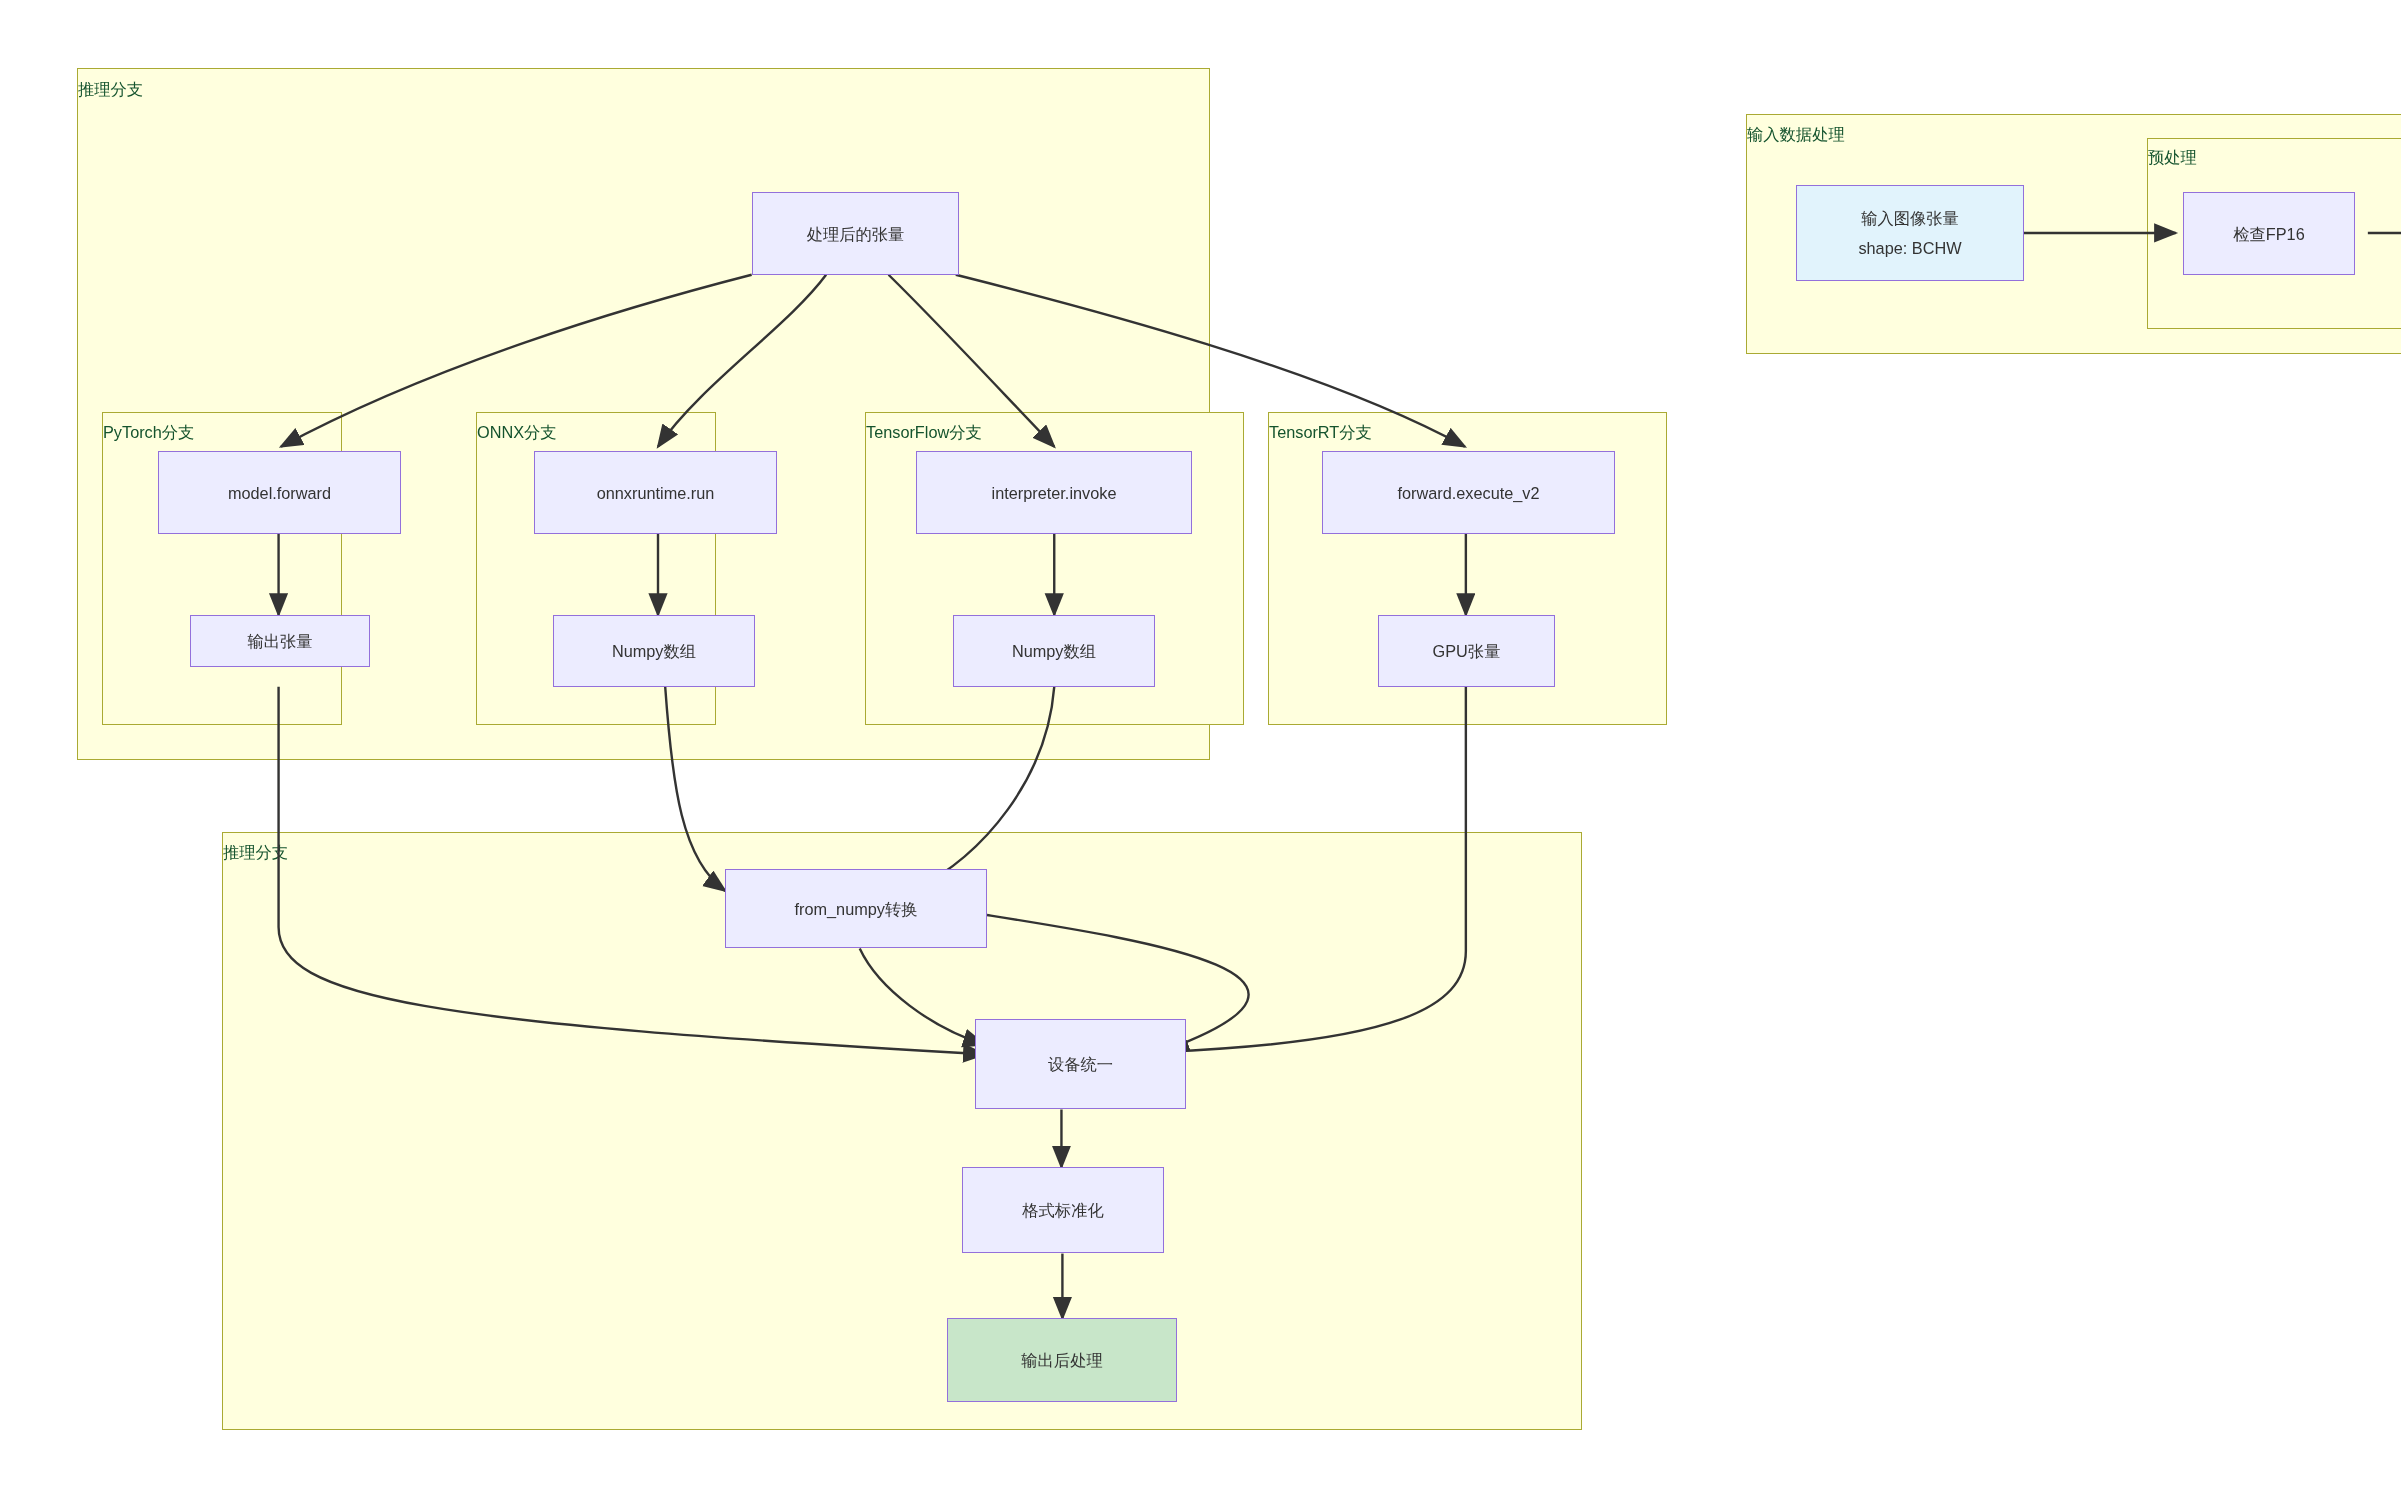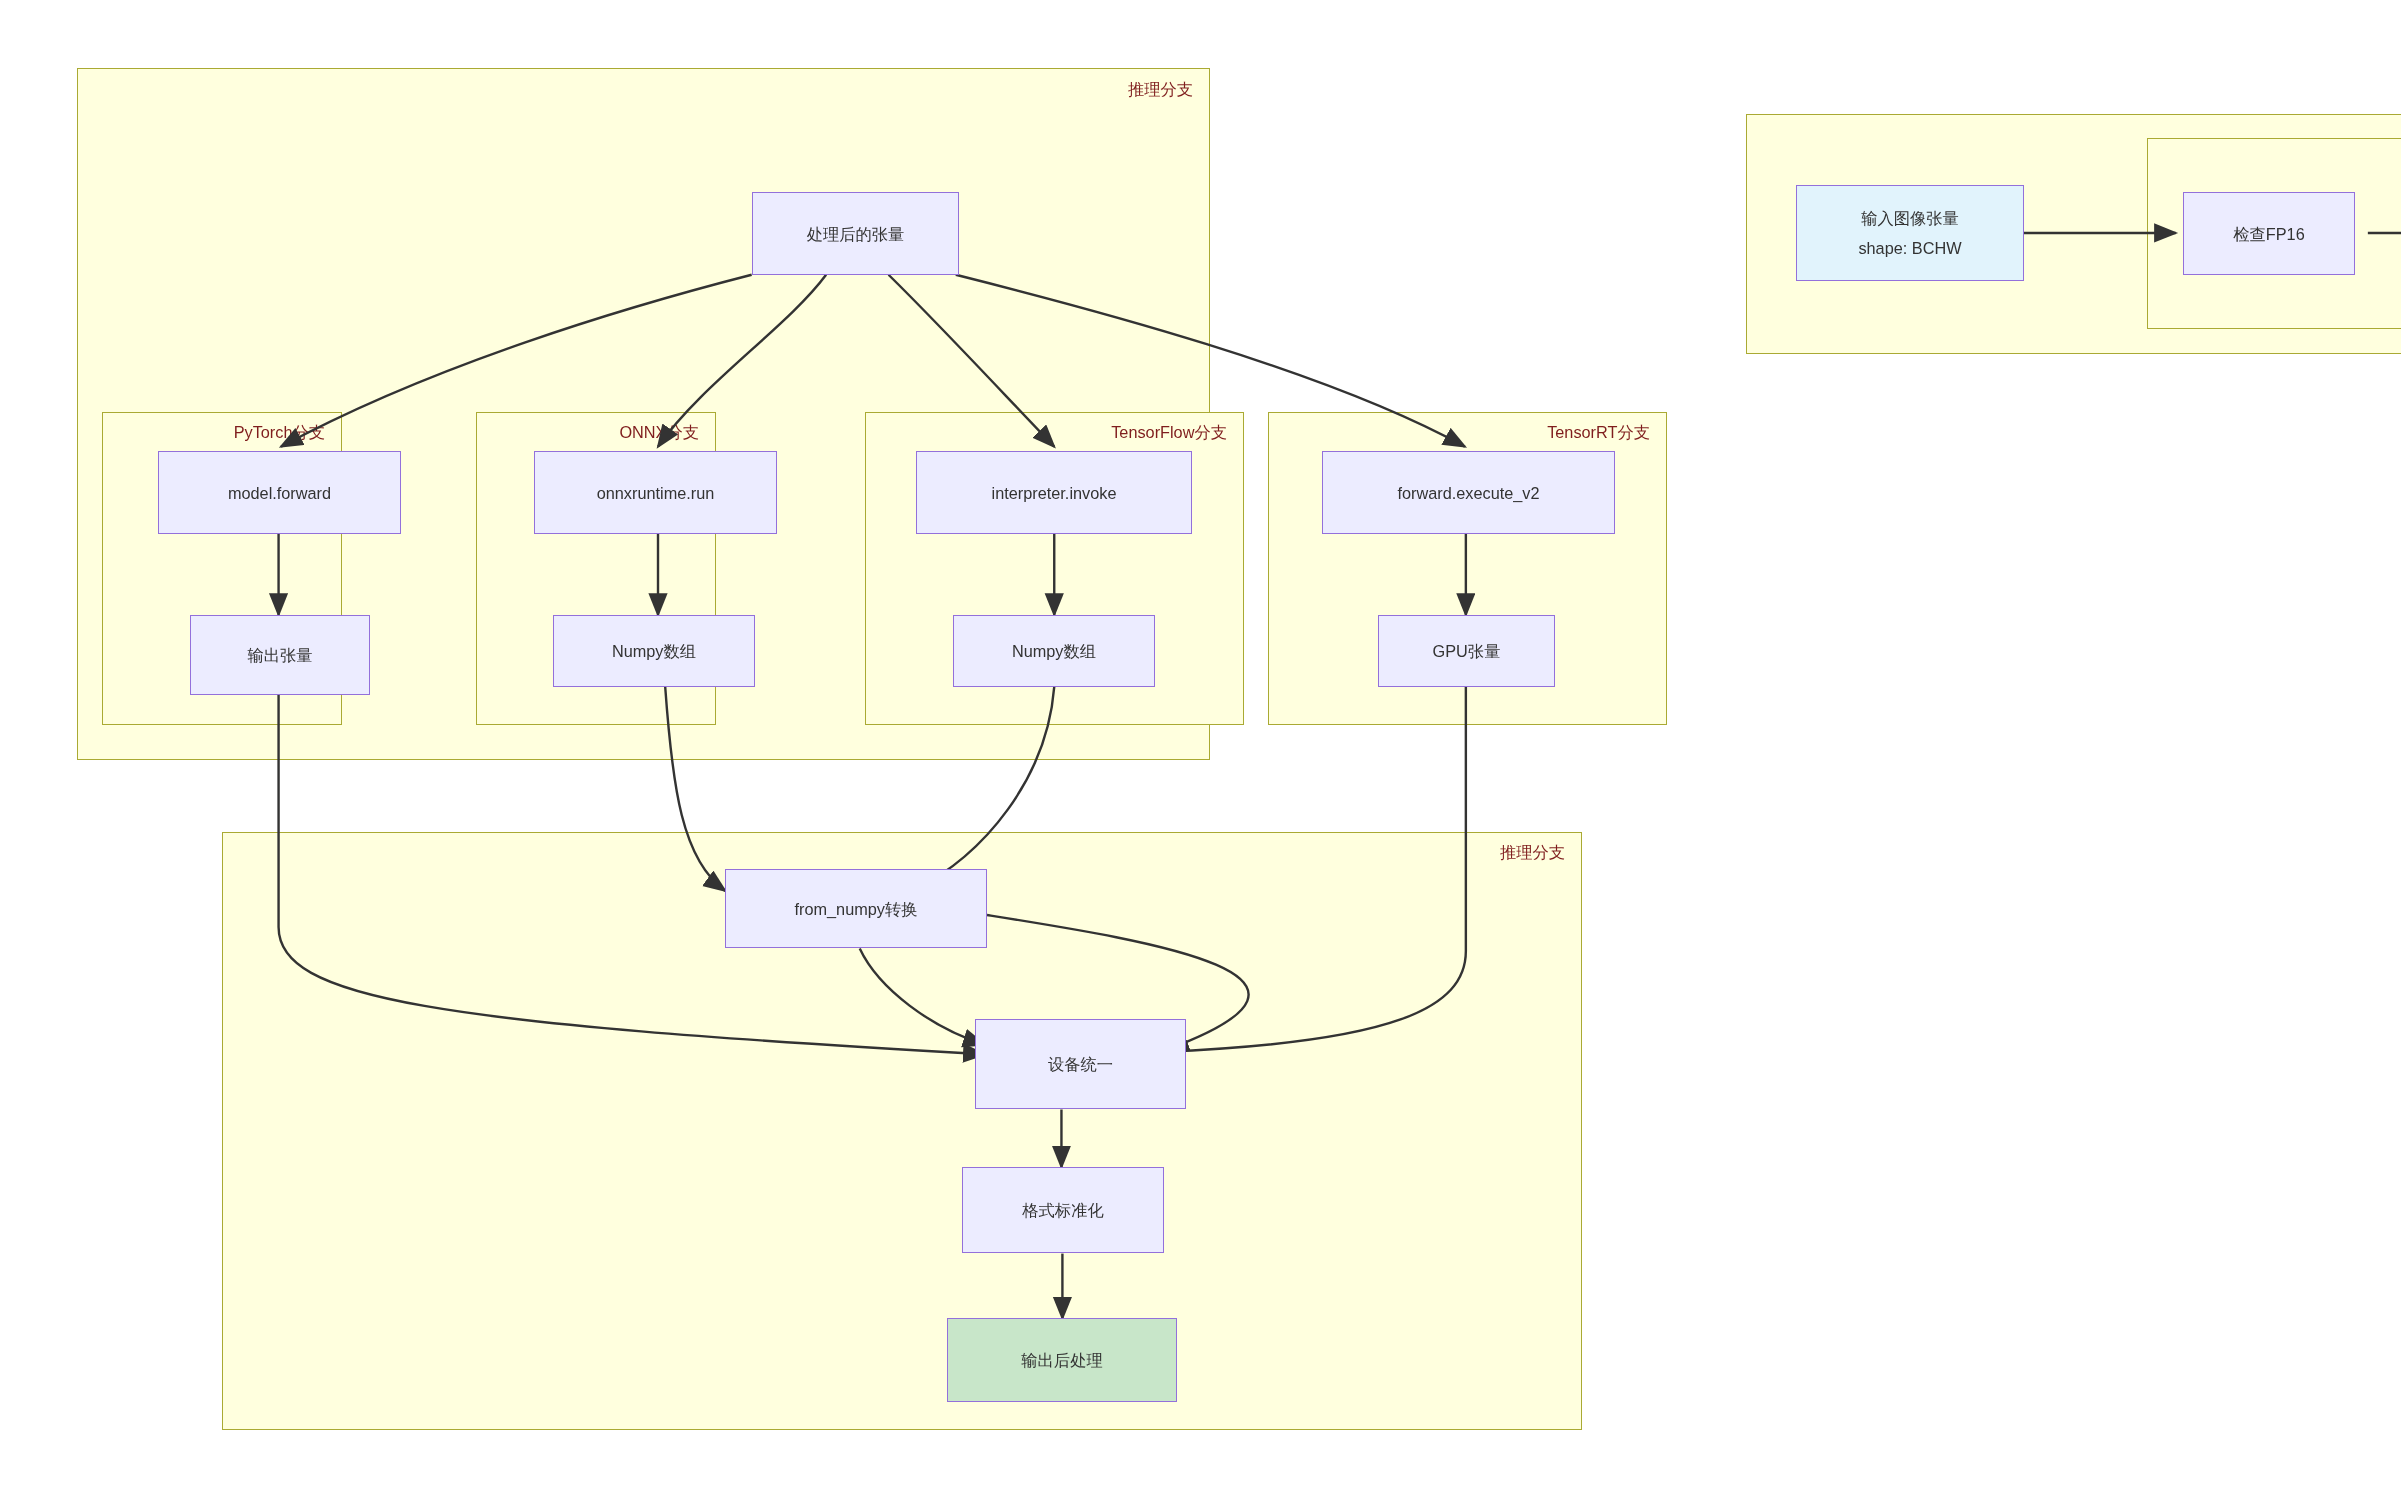--- a/index.html
+++ b/index.html
@@ -33,24 +33,24 @@
   
   .cluster {
     position: absolute;
     background: #ffffde;
     border: 1.9px solid #aaaa33;
     box-sizing: border-box;
   }
   .cluster-label {
     position: absolute;
     left: 0;
-    right: 16px;
-    text-align: right;
+    right: 4px;
+    text-align: left;
     font-size: 16.3px;
-    color: #7f1d1d;
+    color: #14532d;
     white-space: nowrap;
     line-height: 1.1;
   }
 
   
   .node {
     position: absolute;
     box-sizing: border-box;
     background: #ececff;
     border: 1.9px solid #9370db;
@@ -146,21 +146,21 @@
   </svg>
 
   <div class="node" style="left:752px; top:192px; width:207px; height:83px;">
     <span class="lines">处理后的张量</span>
   </div>
 
   <div class="node" style="left:158px; top:451px; width:243px; height:83px;">
     <span class="lines">model.forward</span>
   </div>
 
-  <div class="node" style="left:190px; top:615px; width:180px; height:80px;">
+  <div class="node" style="left:190px; top:615px; width:180px; height:52px;">
     <span class="lines">输出张量</span>
   </div>
 
   <div class="node" style="left:534px; top:451px; width:243px; height:83px;">
     <span class="lines">onnxruntime.run</span>
   </div>
 
   <div class="node" style="left:553px; top:615px; width:202px; height:72px;">
     <span class="lines">Numpy数组</span>
   </div>

